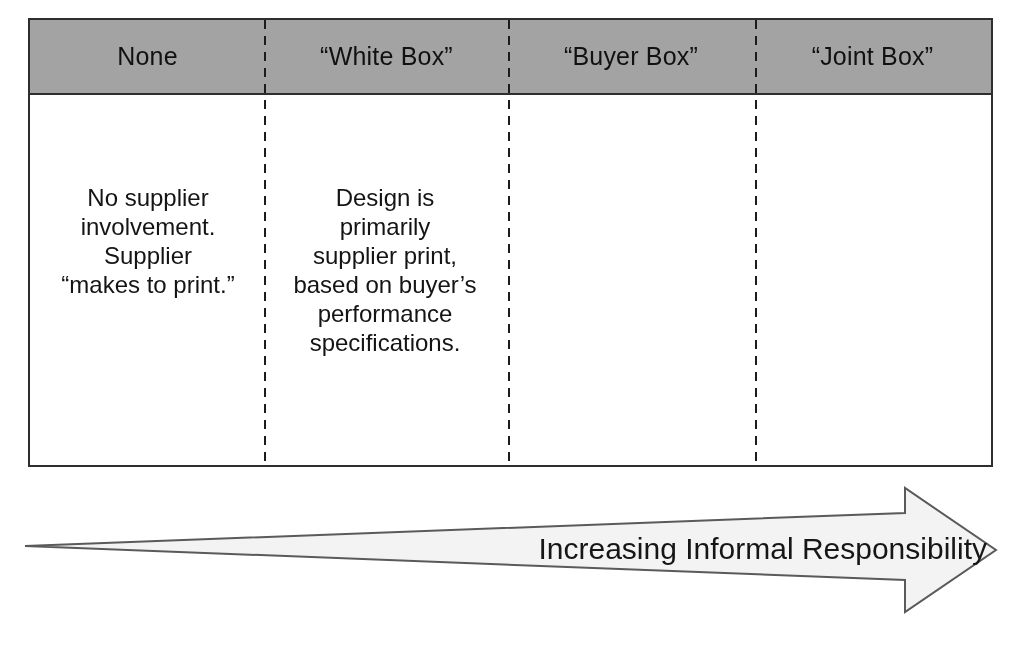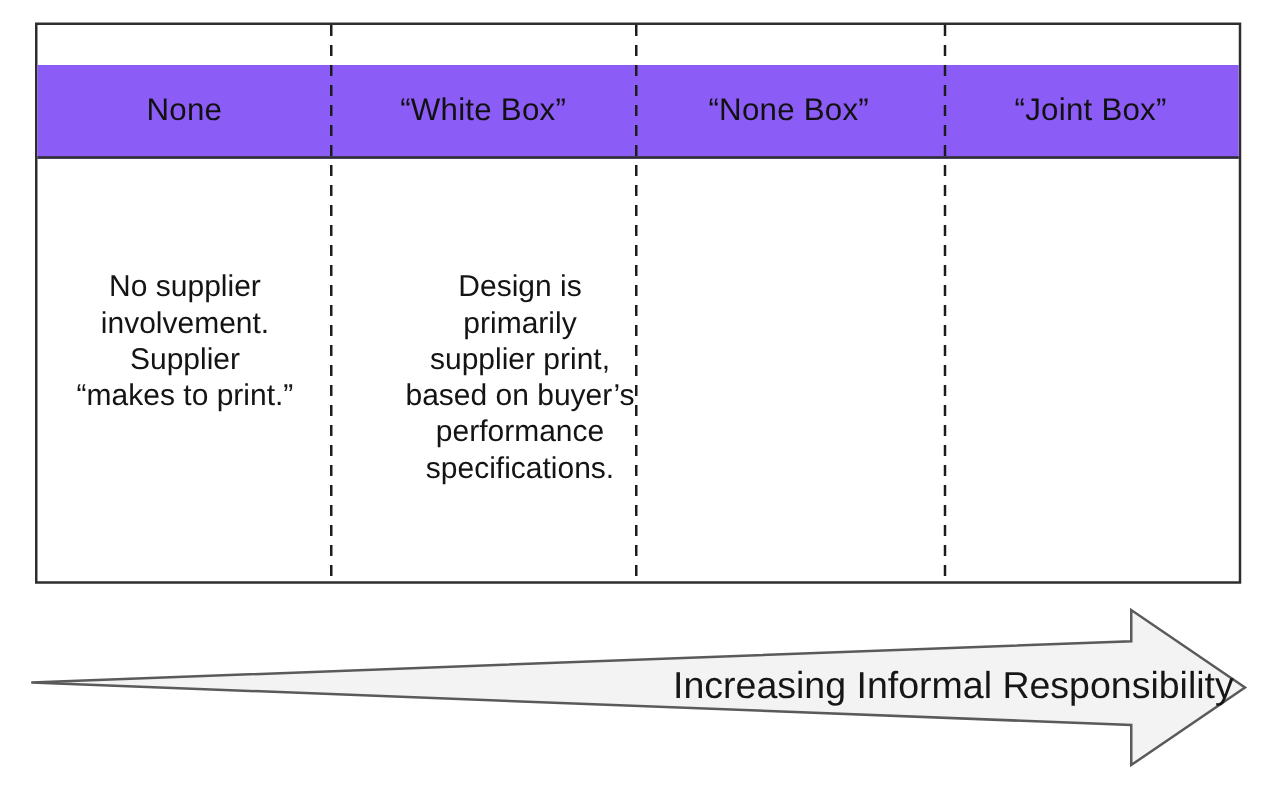--- a/index.html
+++ b/index.html
@@ -20,36 +20,34 @@
     left: 28px;
     top: 18px;
     width: 965px;
     height: 449px;
     border: 2px solid #2e2e2e;
     background: #ffffff;
   }
   .header-row {
     display: flex;
     height: 75px;
-    background: #8b5cf6;
+    background: #a3a3a3;
     border-bottom: 2px solid #2e2e2e;
-    margin-top: 32px;
   }
   .hcell {
     display: flex;
     align-items: center;
     justify-content: center;
     font-size: 25px;
     letter-spacing: 0.2px;
     color: #111111;
   }
   .body-row {
     display: flex;
     height: 372px;
-    gap: 31px;
   }
   .bcell {
     padding-top: 88px;
     text-align: center;
     font-size: 24px;
     line-height: 29px;
     white-space: pre-wrap;
     color: #141414;
   }
   .c0 { width: 236px; }
@@ -93,21 +91,21 @@
 </head>
 <body>
 
 <div class="canvas">
 
   <div class="grid">
 
     <div class="header-row">
       <div class="hcell c0">None</div>
       <div class="hcell c1">“White Box”</div>
-      <div class="hcell c2">“None Box”</div>
+      <div class="hcell c2">“Buyer Box”</div>
       <div class="hcell c3">“Joint Box”</div>
     </div>
 
     <div class="body-row">
       <div class="bcell c0">No supplier
 involvement.
 Supplier
 “makes to print.”</div>
       <div class="bcell c3">Design is
 primarily

